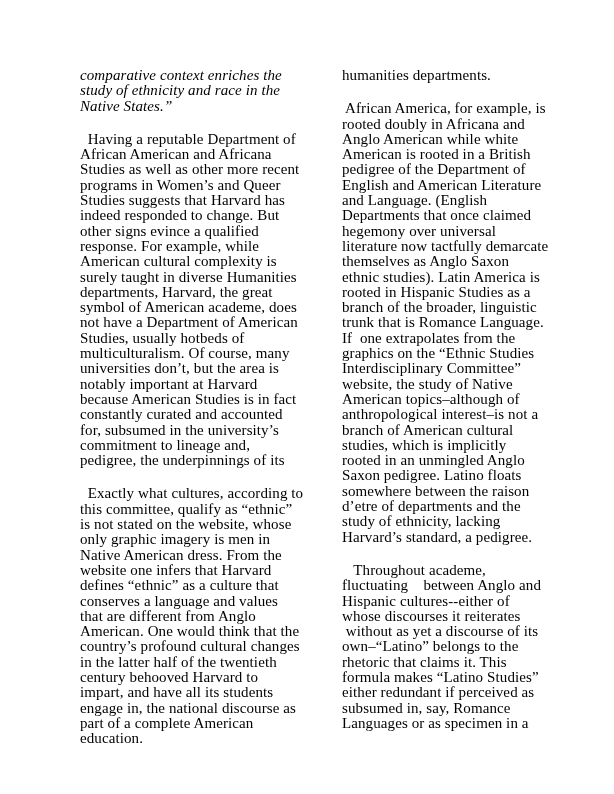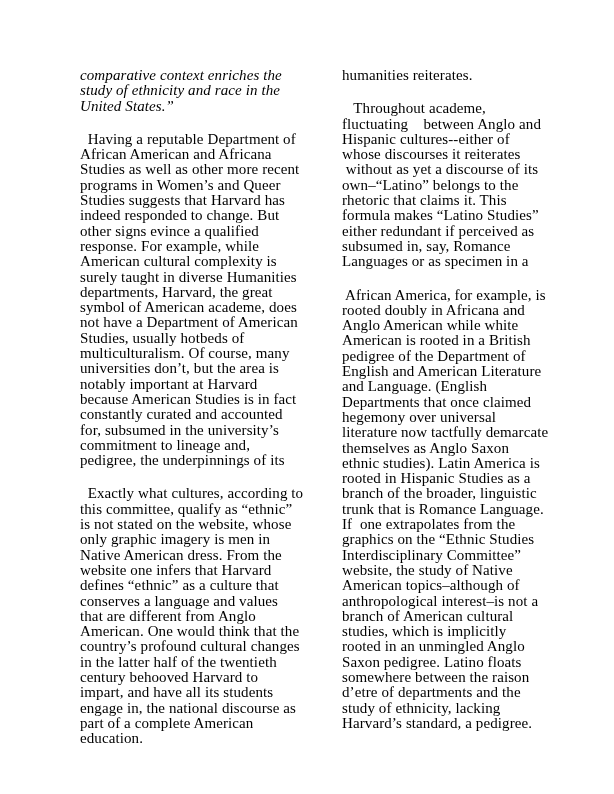--- a/index.html
+++ b/index.html
@@ -40,21 +40,21 @@
   }
 </style>
 </head>
 <body>
 
 <div class="page">
 
   <div class="column column-left">
     <p class="para italic">comparative context enriches the
 study of ethnicity and race in the
-United States.”</p>
+Native States.”</p>
     <p class="para">  Having a reputable Department of
 African American and Africana
 Studies as well as other more recent
 programs in Women’s and Queer
 Studies suggests that Harvard has
 indeed responded to change. But
 other signs evince a qualified
 response. For example, while
 American cultural complexity is
 surely taught in diverse Humanities
@@ -83,32 +83,21 @@
 country’s profound cultural changes
 in the latter half of the twentieth
 century behooved Harvard to
 impart, and have all its students
 engage in, the national discourse as
 part of a complete American
 education.</p>
   </div>
 
   <div class="column column-right">
-    <p class="para">humanities reiterates.</p>
-    <p class="para">   Throughout academe,
-fluctuating    between Anglo and
-Hispanic cultures--either of
-whose discourses it reiterates
- without as yet a discourse of its
-own–“Latino” belongs to the
-rhetoric that claims it. This
-formula makes “Latino Studies”
-either redundant if perceived as
-subsumed in, say, Romance
-Languages or as specimen in a</p>
+    <p class="para">humanities departments.</p>
     <p class="para"> African America, for example, is
 rooted doubly in Africana and
 Anglo American while white
 American is rooted in a British
 pedigree of the Department of
 English and American Literature
 and Language. (English
 Departments that once claimed
 hegemony over universal
 literature now tactfully demarcate
@@ -124,15 +113,26 @@
 American topics–although of
 anthropological interest–is not a
 branch of American cultural
 studies, which is implicitly
 rooted in an unmingled Anglo
 Saxon pedigree. Latino floats
 somewhere between the raison
 d’etre of departments and the
 study of ethnicity, lacking
 Harvard’s standard, a pedigree.</p>
+    <p class="para">   Throughout academe,
+fluctuating    between Anglo and
+Hispanic cultures--either of
+whose discourses it reiterates
+ without as yet a discourse of its
+own–“Latino” belongs to the
+rhetoric that claims it. This
+formula makes “Latino Studies”
+either redundant if perceived as
+subsumed in, say, Romance
+Languages or as specimen in a</p>
   </div>
 
 </div>
 
 </body></html>

